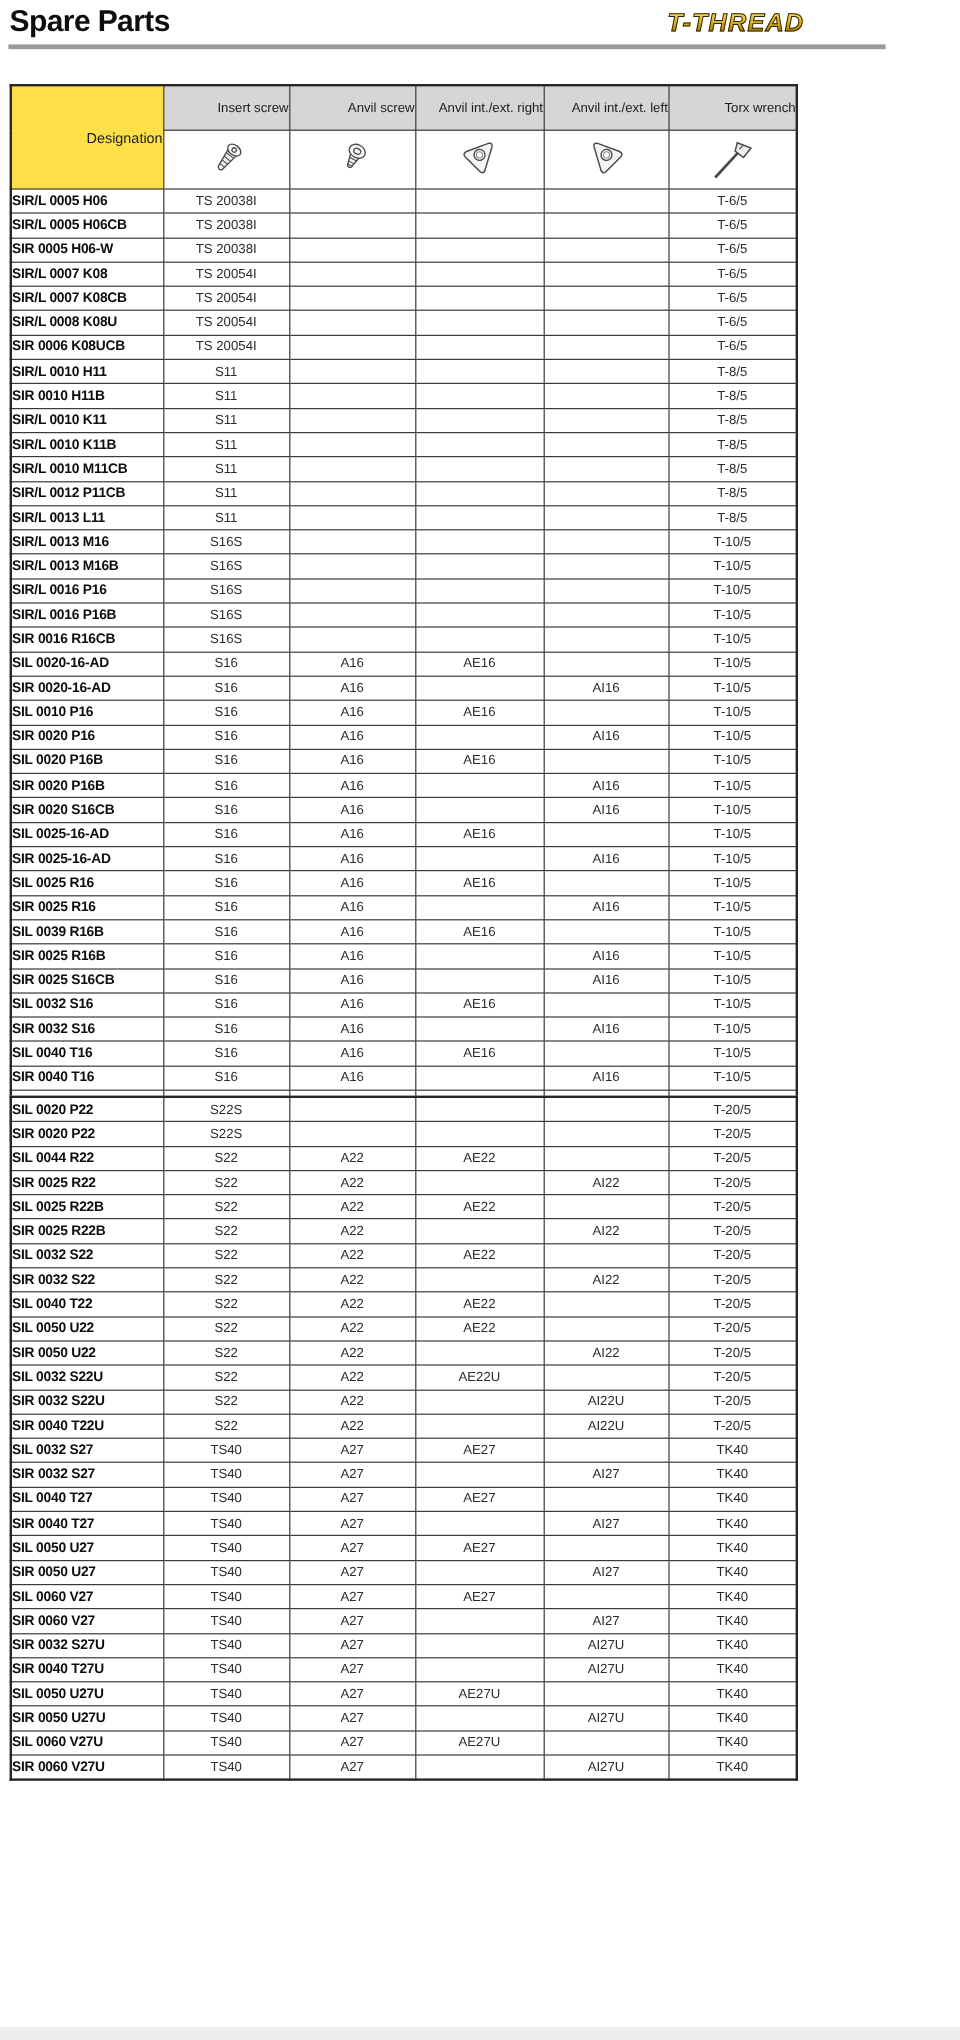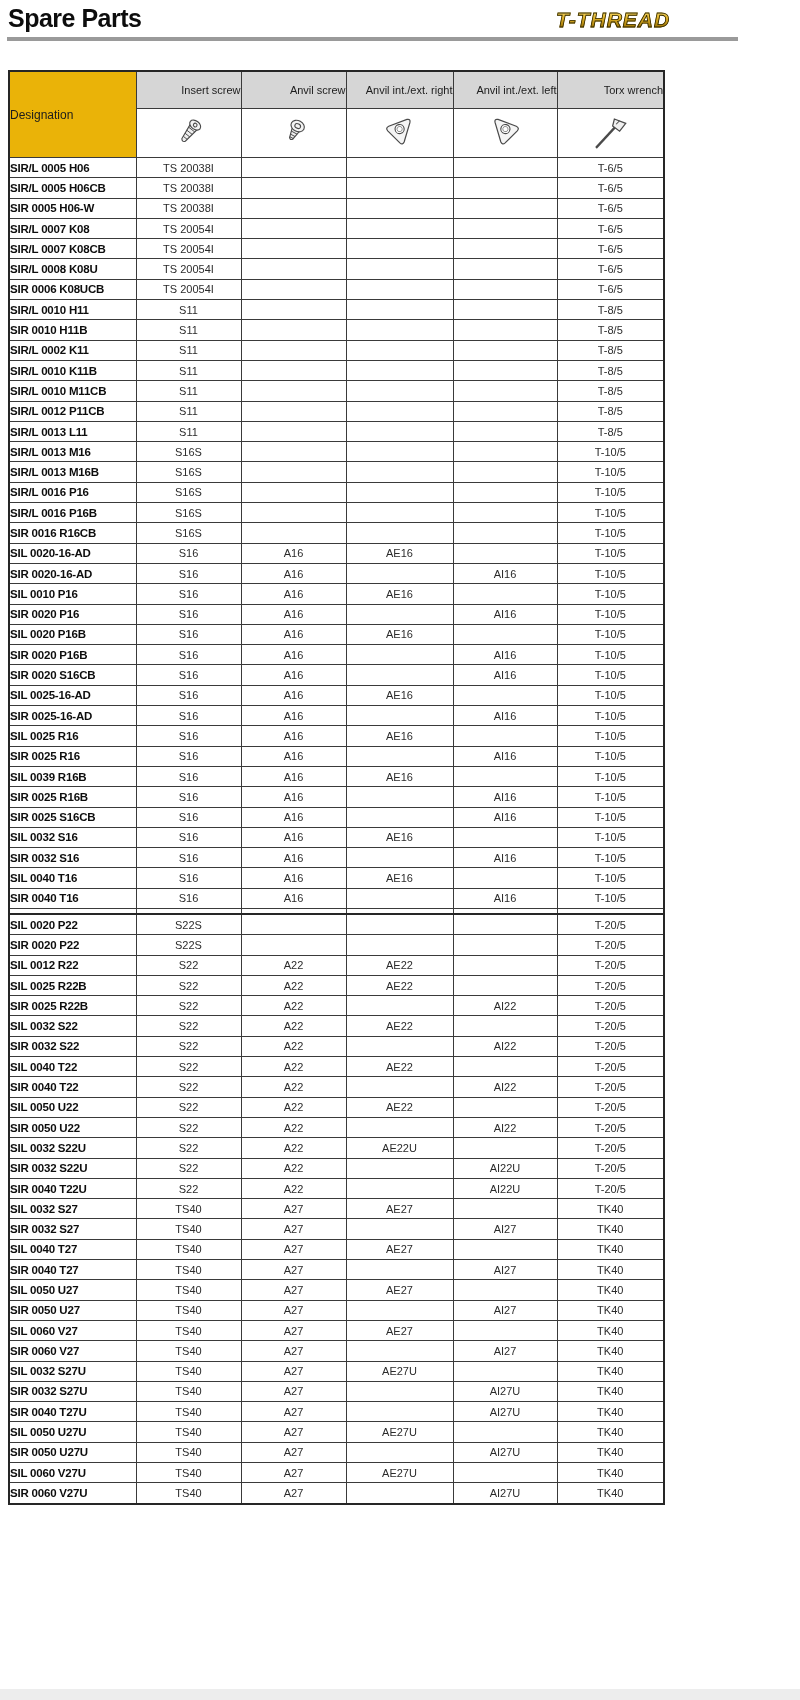--- a/index.html
+++ b/index.html
@@ -40,21 +40,21 @@
   .parts-table col.c5{width:107px;}
   .parts-table th,.parts-table td{
     border:1px solid #3a3a3a;padding:0;vertical-align:middle;
   }
   table.parts-table{border:2px solid #262626;}
   .head-label{
     height:36px;background:#d6d6d6;font-weight:normal;
     font-size:11px;color:#1c1c1c;text-align:right;
   }
   .head-designation{
-    background:#eab308;font-weight:normal;font-size:12px;color:#1c1c1c;text-align:left;
+    background:#fde047;font-weight:normal;font-size:12px;color:#1c1c1c;text-align:right;
   }
   .head-icon-cell{height:48px;background:#ffffff;text-align:center;}
   .head-icon-cell svg{display:inline-block;vertical-align:middle;}
   .des{
     height:19.3px;background:#fff;font-size:11.5px;font-weight:bold;color:#0d0d0d;
     text-align:left;padding-left:6px;letter-spacing:-0.2px;white-space:nowrap;
   }
   td.val{
     height:19.3px;font-size:11px;color:#2b2b2b;text-align:center;white-space:nowrap;
   }
@@ -217,21 +217,21 @@
   <tr>
     <th class="des">SIR 0010 H11B</th>
     <td class="val">S11</td>
     <td class="val"></td>
     <td class="val"></td>
     <td class="val"></td>
     <td class="val">T-8/5</td>
   </tr>
 
   <tr>
-    <th class="des">SIR/L 0002 K11</th>
+    <th class="des">SIR/L 0010 K11</th>
     <td class="val">S11</td>
     <td class="val"></td>
     <td class="val"></td>
     <td class="val"></td>
     <td class="val">T-8/5</td>
   </tr>
 
   <tr>
     <th class="des">SIR/L 0010 K11B</th>
     <td class="val">S11</td>
@@ -517,28 +517,36 @@
   <tr>
     <th class="des">SIR 0020 P22</th>
     <td class="val">S22S</td>
     <td class="val"></td>
     <td class="val"></td>
     <td class="val"></td>
     <td class="val">T-20/5</td>
   </tr>
 
   <tr>
-    <th class="des">SIL 0012 R22</th>
+    <th class="des">SIL 0044 R22</th>
     <td class="val">S22</td>
     <td class="val">A22</td>
     <td class="val">AE22</td>
     <td class="val"></td>
     <td class="val">T-20/5</td>
   </tr>
 
+  <tr>
+    <th class="des">SIR 0025 R22</th>
+    <td class="val">S22</td>
+    <td class="val">A22</td>
+    <td class="val"></td>
+    <td class="val">AI22</td>
+    <td class="val">T-20/5</td>
+  </tr>
 
   <tr>
     <th class="des">SIL 0025 R22B</th>
     <td class="val">S22</td>
     <td class="val">A22</td>
     <td class="val">AE22</td>
     <td class="val"></td>
     <td class="val">T-20/5</td>
   </tr>
 
@@ -571,48 +579,40 @@
 
   <tr>
     <th class="des">SIL 0040 T22</th>
     <td class="val">S22</td>
     <td class="val">A22</td>
     <td class="val">AE22</td>
     <td class="val"></td>
     <td class="val">T-20/5</td>
   </tr>
 
-  <tr>
-    <th class="des">SIR 0040 T22</th>
+
+  <tr>
+    <th class="des">SIL 0050 U22</th>
+    <td class="val">S22</td>
+    <td class="val">A22</td>
+    <td class="val">AE22</td>
+    <td class="val"></td>
+    <td class="val">T-20/5</td>
+  </tr>
+
+  <tr>
+    <th class="des">SIR 0050 U22</th>
     <td class="val">S22</td>
     <td class="val">A22</td>
     <td class="val"></td>
     <td class="val">AI22</td>
     <td class="val">T-20/5</td>
   </tr>
 
   <tr>
-    <th class="des">SIL 0050 U22</th>
-    <td class="val">S22</td>
-    <td class="val">A22</td>
-    <td class="val">AE22</td>
-    <td class="val"></td>
-    <td class="val">T-20/5</td>
-  </tr>
-
-  <tr>
-    <th class="des">SIR 0050 U22</th>
-    <td class="val">S22</td>
-    <td class="val">A22</td>
-    <td class="val"></td>
-    <td class="val">AI22</td>
-    <td class="val">T-20/5</td>
-  </tr>
-
-  <tr>
     <th class="des">SIL 0032 S22U</th>
     <td class="val">S22</td>
     <td class="val">A22</td>
     <td class="val">AE22U</td>
     <td class="val"></td>
     <td class="val">T-20/5</td>
   </tr>
 
   <tr>
     <th class="des">SIR 0032 S22U</th>
@@ -697,28 +697,20 @@
 
   <tr>
     <th class="des">SIR 0060 V27</th>
     <td class="val">TS40</td>
     <td class="val">A27</td>
     <td class="val"></td>
     <td class="val">AI27</td>
     <td class="val">TK40</td>
   </tr>
 
-  <tr>
-    <th class="des">SIL 0032 S27U</th>
-    <td class="val">TS40</td>
-    <td class="val">A27</td>
-    <td class="val">AE27U</td>
-    <td class="val"></td>
-    <td class="val">TK40</td>
-  </tr>
 
   <tr>
     <th class="des">SIR 0032 S27U</th>
     <td class="val">TS40</td>
     <td class="val">A27</td>
     <td class="val"></td>
     <td class="val">AI27U</td>
     <td class="val">TK40</td>
   </tr>
 

